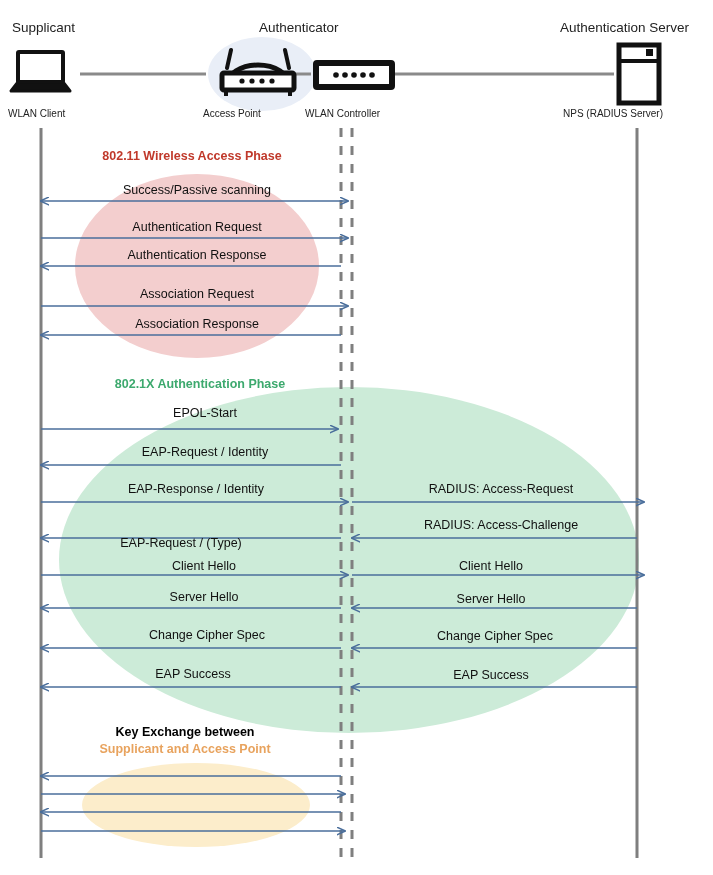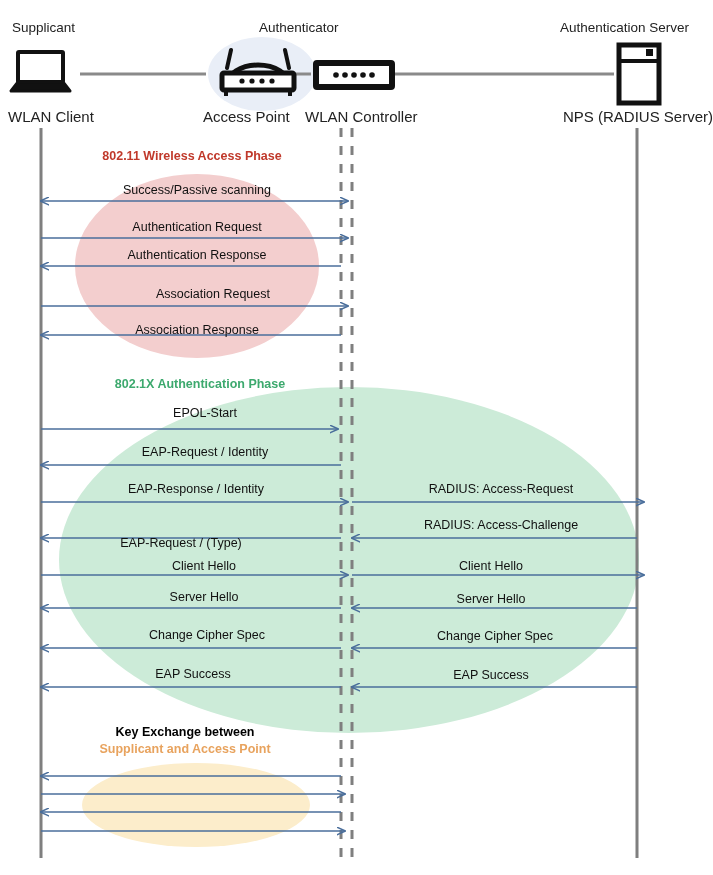--- a/index.html
+++ b/index.html
@@ -9,21 +9,21 @@
     width:713px;height:875px;position:relative;overflow:hidden;
     color:#1a1a1a;
   }
   #diagram{position:absolute;left:0;top:0;width:713px;height:662px;}
 
   
   .actor-role{
     position:absolute;font-size:13.5px;color:#222;white-space:nowrap;
   }
   .actor-name{
-    position:absolute;font-size:15px;color:#222;white-space:nowrap;
+    position:absolute;font-size:10px;color:#222;white-space:nowrap;
   }
 
   
   .phase-label{
     position:absolute;font-size:12.5px;font-weight:600;white-space:nowrap;
     text-align:center;line-height:19px;
   }
 
   
   .msg{
@@ -148,22 +148,22 @@
   <div class="phase-label msg-c" style="left:192px;top:147px;color:#C0392B;">802.11 Wireless Access Phase</div>
 
   <div class="phase-label msg-c" style="left:200px;top:375px;color:#3DA96E;">802.1X Authentication Phase</div>
 
   <div class="phase-label msg-c" style="left:185px;top:723px;color:#000000;">Key Exchange between</div>
   <div class="phase-label msg-c" style="left:185px;top:740px;color:#E8A35E;">Supplicant and Access Point</div>
 
   <div class="msg msg-c" style="left:197px;top:183px;">Success/Passive scanning</div>
   <div class="msg msg-c" style="left:197px;top:220px;">Authentication Request</div>
   <div class="msg msg-c" style="left:197px;top:248px;">Authentication Response</div>
-  <div class="msg msg-c" style="left:213px;top:287px;">Association Request</div>
-  <div class="msg msg-c" style="left:197px;top:317px;margin-top:6px;">Association Response</div>
+  <div class="msg msg-c" style="left:197px;top:287px;">Association Request</div>
+  <div class="msg msg-c" style="left:197px;top:317px;">Association Response</div>
 
   <div class="msg msg-c" style="left:205px;top:406px;">EPOL-Start</div>
   <div class="msg msg-c" style="left:205px;top:445px;">EAP-Request / Identity</div>
   <div class="msg msg-c" style="left:196px;top:482px;">EAP-Response / Identity</div>
   <div class="msg msg-c" style="left:181px;top:536px;">EAP-Request / (Type)</div>
   <div class="msg msg-c" style="left:204px;top:559px;">Client Hello</div>
   <div class="msg msg-c" style="left:204px;top:590px;">Server Hello</div>
   <div class="msg msg-c" style="left:207px;top:628px;">Change Cipher Spec</div>
   <div class="msg msg-c" style="left:193px;top:667px;">EAP Success</div>
 

